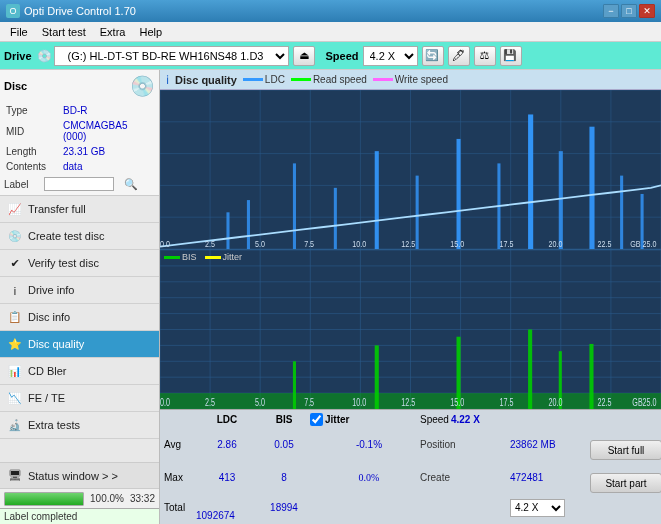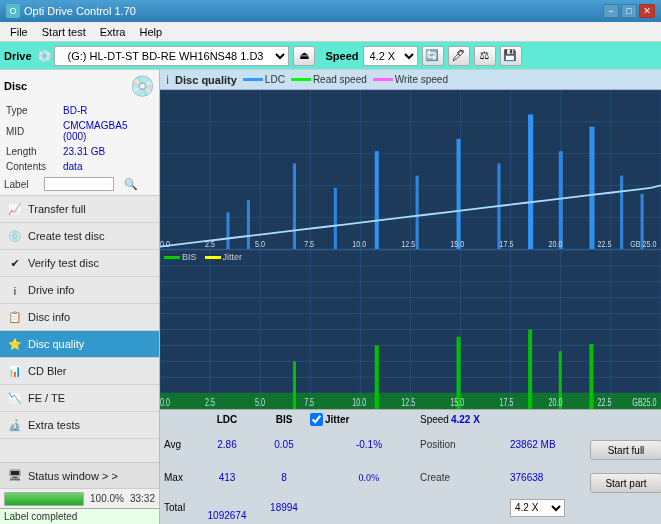--- a/index.html
+++ b/index.html
@@ -551,27 +551,27 @@
         <span style="color:#0000cc;">23862 MB</span>
         <button class="btn-start">Start full</button>
       </div>
 
       <div style="display:grid;grid-template-columns:32px 62px 52px 110px 90px 80px 78px;gap:0;align-items:center;margin-bottom:1px;">
         <span>Max</span>
         <span style="text-align:center;color:#0000cc;">413</span>
         <span style="text-align:center;color:#0000cc;">8</span>
         <span style="text-align:center;color:#0000cc;padding-left:8px;font-family:Liberation Serif, serif;">0.0%</span>
         <span style="color:#333;">Create</span>
-        <span style="color:#0000cc;">376638</span>
+        <span style="color:#0000cc;">472481</span>
         <button class="btn-start">Start part</button>
       </div>
 
       <div style="display:grid;grid-template-columns:32px 62px 52px 110px 90px 80px 78px;gap:0;align-items:center;">
         <span>Total</span>
-        <span style="text-align:center;color:#0000cc;margin-top:16px;">1092674</span>
+        <span style="color:#0000cc;margin-top:16px;">1092674</span>
         <span style="text-align:center;color:#0000cc;">18994</span>
         <span></span>
         <span></span>
         <select class="speed-dropdown">
           <option>4.2 X</option>
         </select>
         <span></span>
       </div>
     </div>
 

